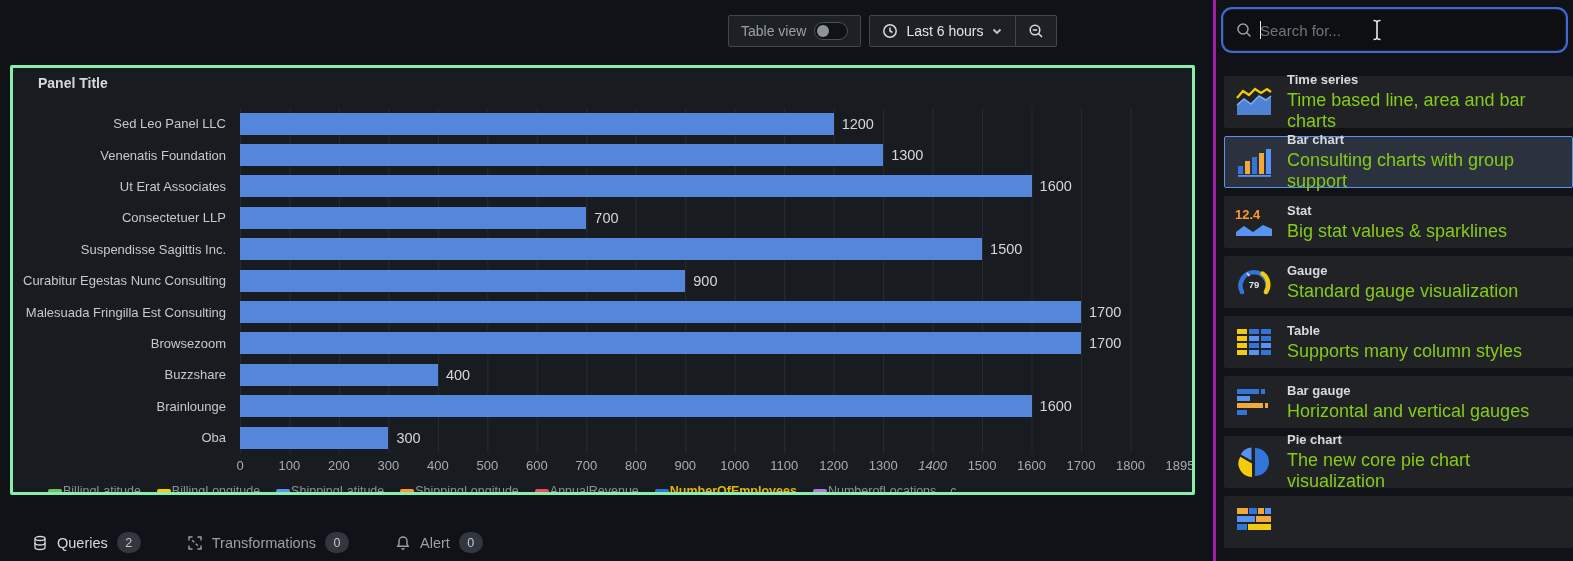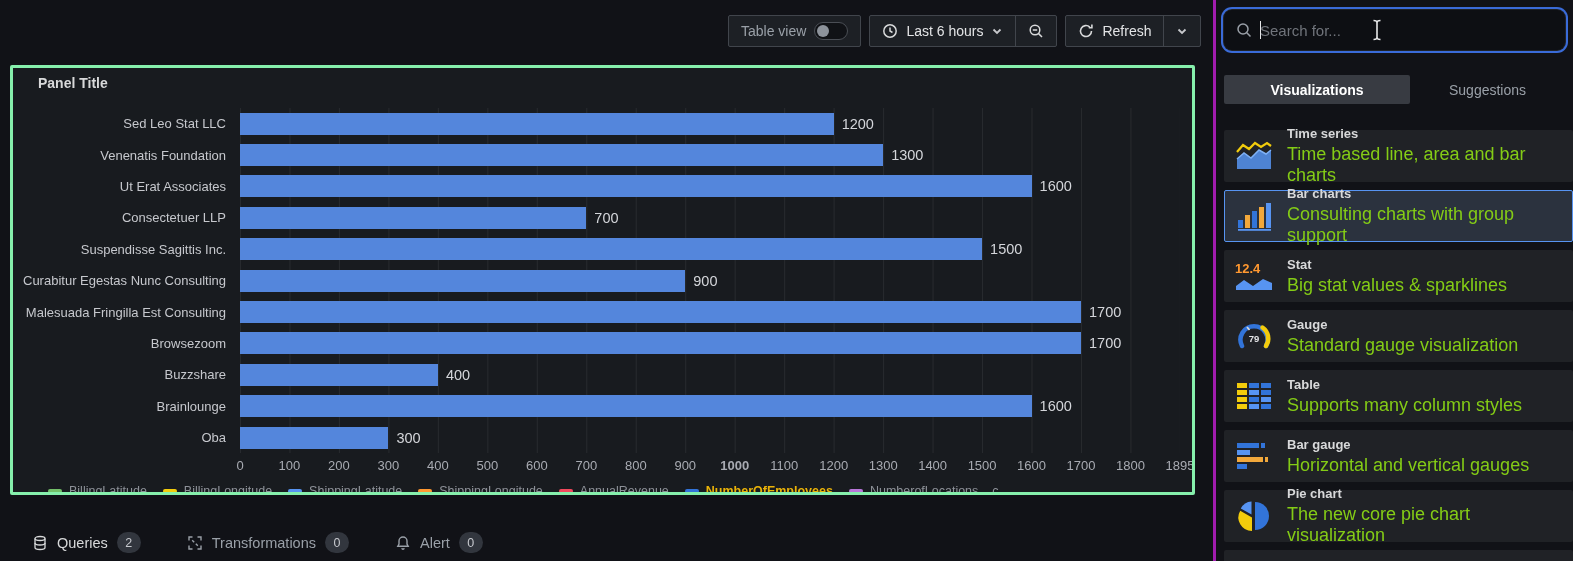--- a/index.html
+++ b/index.html
@@ -27,21 +27,21 @@
      background-image:linear-gradient(to right, rgba(255,255,255,0.065) 1px, transparent 1px);
      background-size:calc(100%/19) 100%; }
   .crow { position:relative; display:grid; grid-template-columns:203px 1fr; column-gap:14px; height:31.4px; align-items:center; }
   .clabel { font-size:13px; color:#c6c8cd; text-align:right; white-space:nowrap; }
   .ctrack { position:relative; height:22px; }
   .cbar { height:100%; }
   .cval { position:absolute; top:50%; transform:translateY(-50%); font-size:14.5px; color:#d4d6da; white-space:nowrap; }
   .axis { position:relative; margin-left:217px; height:20px; margin-top:3px; }
   .tick { position:absolute; top:2px; transform:translateX(-50%); font-size:13px; color:#a8abb2; white-space:nowrap; }
   .legend { display:flex; align-items:center; flex-wrap:wrap; gap:4px 16px; margin:8px 0 0 25px; }
-  .litem { display:flex; align-items:center; gap:7px; cursor:pointer;justify-content:space-between; }
+  .litem { display:flex; align-items:center; gap:1px; cursor:pointer;justify-content:space-between; }
   .lmark { width:14px; height:4px; border-radius:2px; display:inline-block; }
   .llab { font-size:12.5px; color:#8e9299; }
   .litem.active .llab { color:#eab308; font-weight:700; }
   .hscroll { position:absolute; left:487px; top:439px; width:197px; height:4px; border-radius:2px; background:#5a5d63; cursor:pointer; }
 
   
   .footer { position:absolute; left:0; top:518px; width:1213px; height:43px; display:flex; align-items:center; padding:6px 0 0 32px; gap:46px; }
   .ftab { display:flex; align-items:center; gap:9px; cursor:pointer; color:#9aa0a8; }
   .ftab.active { color:#d8d9da; }
   .flab { font-size:14.5px; font-weight:500; }
@@ -95,46 +95,28 @@
     <div class="tb-seg">
       <span class="icon16">
           <svg width="16" height="16" viewBox="0 0 16 16" fill="none" stroke="#d8d9da" stroke-width="1.5">
             <circle cx="7" cy="7" r="4.8"></circle>
             <path d="M10.6 10.6L14 14"></path>
             <path d="M4.8 7h4.4"></path>
           </svg>
         </span>
     </div>
   </div>
-  <div class="tb-box">
-    <div class="tb-seg">
-      <span class="icon16">
-          <svg width="16" height="16" viewBox="0 0 16 16" fill="none" stroke="#d8d9da" stroke-width="1.6">
-            <path d="M13.5 8a5.5 5.5 0 1 1-1.7-3.95"></path>
-            <path d="M13.9 1.6v3.1h-3.1"></path>
-          </svg>
-        </span>
-      <span class="tb-label">Refresh</span>
-    </div>
-    <div class="tb-seg">
-      <span class="chev">
-          <svg width="12" height="12" viewBox="0 0 12 12" fill="none" stroke="#c7c8cc" stroke-width="1.8">
-            <path d="M2.5 4.5L6 8l3.5-3.5"></path>
-          </svg>
-        </span>
-    </div>
-  </div>
 </div>
 
 <div class="panel">
   <div class="panel-title">Panel Title</div>
   <div class="chart">
     <div class="rows">
         <div class="crow">
-          <div class="clabel">Sed Leo Stat LLC</div>
+          <div class="clabel">Sed Leo Panel LLC</div>
           <div class="ctrack">
             <div class="cbar" style="width: 63.1579%; background: rgb(84, 134, 220);"></div>
             <span class="cval" style="left: calc(63.1579% + 8px);">1200</span>
           </div>
         </div>
         <div class="crow">
           <div class="clabel">Venenatis Foundation</div>
           <div class="ctrack">
             <div class="cbar" style="width: 68.4211%; background: rgb(84, 134, 220);"></div>
             <span class="cval" style="left: calc(68.4211% + 8px);">1300</span>
@@ -208,25 +190,25 @@
         <span class="tick" style="left: 0%;">0</span>
         <span class="tick" style="left: 5.26316%;">100</span>
         <span class="tick" style="left: 10.5263%;">200</span>
         <span class="tick" style="left: 15.7895%;">300</span>
         <span class="tick" style="left: 21.0526%;">400</span>
         <span class="tick" style="left: 26.3158%;">500</span>
         <span class="tick" style="left: 31.5789%;">600</span>
         <span class="tick" style="left: 36.8421%;">700</span>
         <span class="tick" style="left: 42.1053%;">800</span>
         <span class="tick" style="left: 47.3684%;">900</span>
-        <span class="tick" style="left: 52.6316%; font-weight: bold;">1000</span>
+        <span class="tick" style="left: 52.6316%;">1000</span>
         <span class="tick" style="left: 57.8947%;">1100</span>
         <span class="tick" style="left: 63.1579%;">1200</span>
         <span class="tick" style="left: 68.4211%;">1300</span>
-        <span class="tick" style="left: 73.6842%;">1400</span>
+        <span class="tick" style="left: 73.6842%; font-style: italic;">1400</span>
         <span class="tick" style="left: 78.9474%;">1500</span>
         <span class="tick" style="left: 84.2105%;">1600</span>
         <span class="tick" style="left: 89.4737%;">1700</span>
         <span class="tick" style="left: 94.7368%;">1800</span>
         <span class="tick" style="left: 100%;">1895</span>
       </div>
     <div class="legend">
         <div class="litem">
           <span class="lmark" style="background: rgb(115, 191, 105);"></span>
           <span class="llab">BillingLatitude</span>
@@ -304,24 +286,20 @@
           <circle cx="7" cy="7" r="5"></circle>
           <path d="M10.8 10.8L14.5 14.5"></path>
         </svg>
       </span>
     <input type="text" placeholder="Search for..." style="">
     <span class="caret"></span>
     <span class="ibeam"><svg width="14" height="24" viewBox="0 0 14 24" fill="none" stroke="#e8e9ea" stroke-width="1.6">
           <path d="M7 4.5v15M3.5 2.5c2 0 3.5.8 3.5 2 0-1.2 1.5-2 3.5-2M3.5 21.5c2 0 3.5-.8 3.5-2 0 1.2 1.5 2 3.5 2"></path>
         </svg></span>
   </div>
-  <div class="tabs">
-    <div class="tab active">Visualizations</div>
-    <div class="tab">Suggestions</div>
-  </div>
   <div class="viz-list">
       <div class="vitem">
         <div class="vicon">
           <svg width="40" height="32" viewBox="0 0 40 32">
             <polygon points="3,29 3,19 10,13 17,18 25,10 32,14 37,10 37,29" fill="#5794F2" opacity="0.85"></polygon>
             <polyline points="3,19 10,13 17,18 25,10 32,14 37,10" fill="none" stroke="#7EB0F5" stroke-width="1.5"></polyline>
             <polyline points="3,12 9,5 15,9 21,3 27,7 33,3 37,6" fill="none" stroke="#F2CC0C" stroke-width="2.2"></polyline>
           </svg>
         </div>
         <div class="vtext">
@@ -334,21 +312,21 @@
           <svg width="40" height="32" viewBox="0 0 40 32">
             <rect x="4" y="20" width="5" height="8" fill="#3274D9"></rect>
             <rect x="11" y="15" width="5" height="13" fill="#F2A83B"></rect>
             <rect x="18" y="11" width="5" height="17" fill="#3274D9"></rect>
             <rect x="25" y="7" width="5" height="21" fill="#F2A83B"></rect>
             <rect x="32" y="3" width="5" height="25" fill="#5794F2"></rect>
             <rect x="4" y="29" width="33" height="1.8" fill="#5794F2"></rect>
           </svg>
         </div>
         <div class="vtext">
-          <div class="vname">Bar charts</div>
+          <div class="vname">Bar chart</div>
           <div class="vdesc">Consulting charts with group support</div>
         </div>
       </div>
       <div class="vitem">
         <div class="vicon">
           <svg width="40" height="32" viewBox="0 0 40 32">
             <text x="1" y="13" font-size="13" font-weight="bold" fill="#FF9830" font-family="Liberation Sans,sans-serif">12.4</text>
             <polygon points="2,30 2,26 10,20 19,26 29,19 38,23 38,30" fill="#5794F2"></polygon>
           </svg>
         </div>

